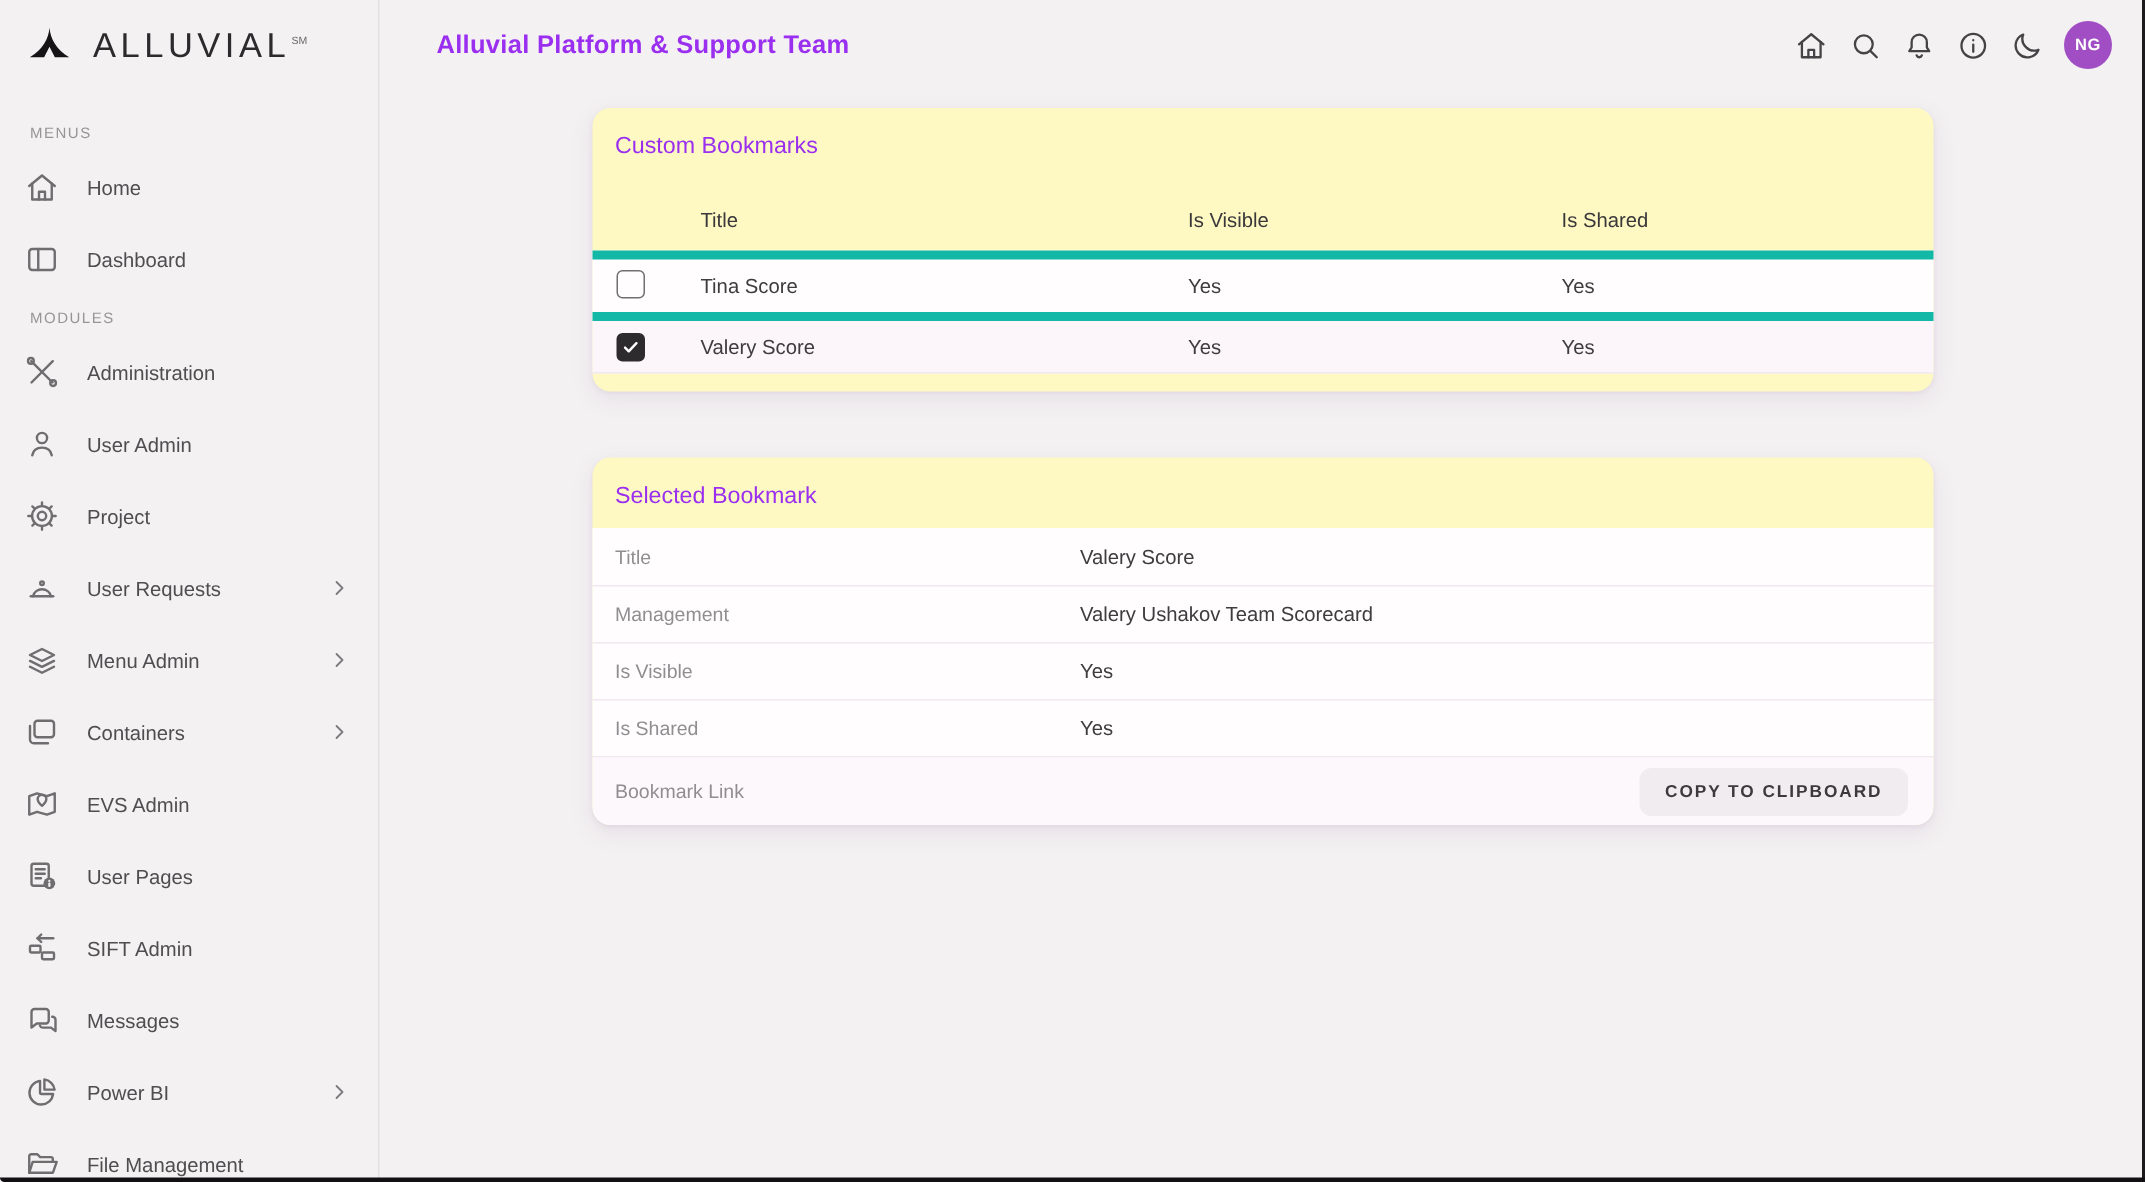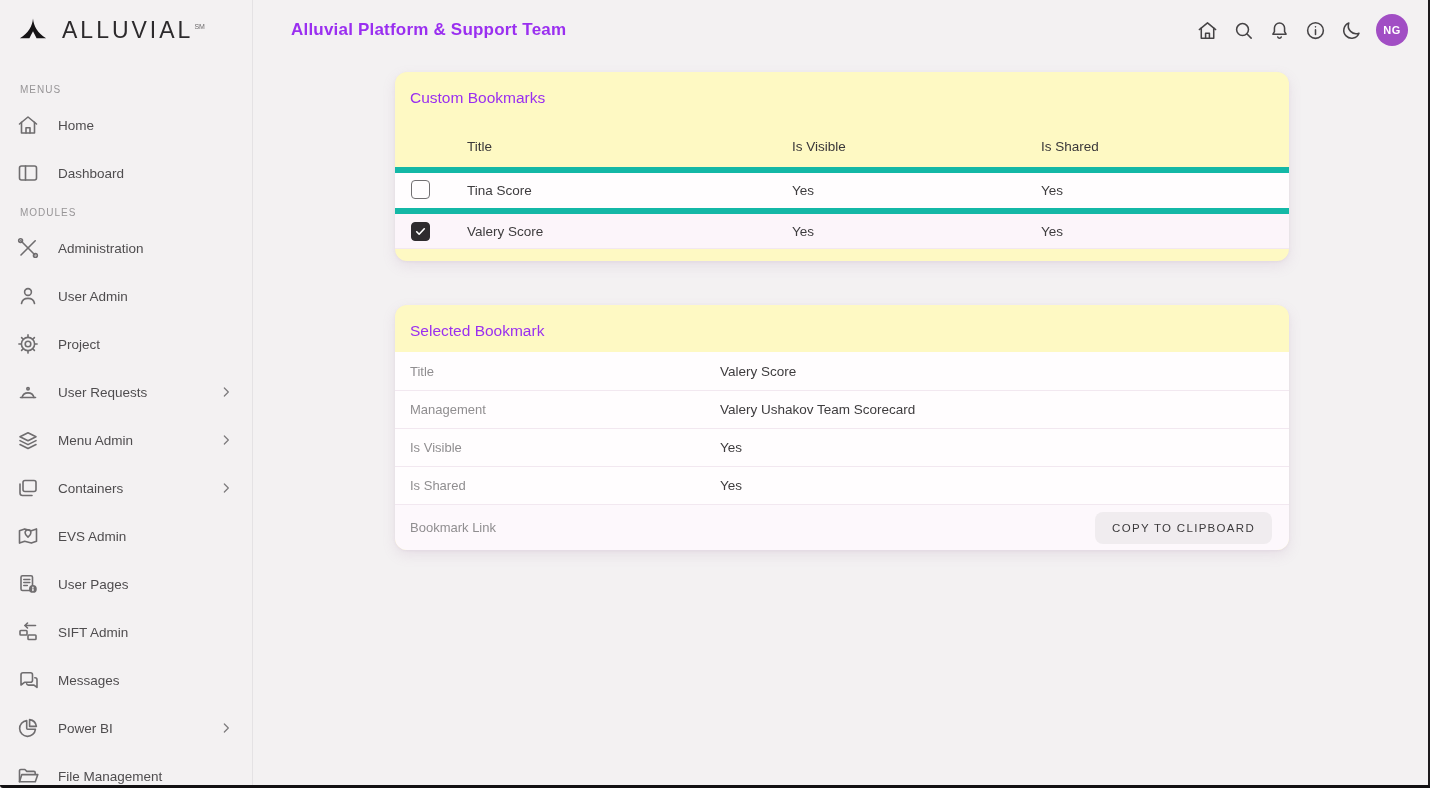--- a/index.html
+++ b/index.html
@@ -88,21 +88,21 @@
   .checkbox svg { width:13px; height:13px; color:#fff; }
 
   
   .f-row { display:grid; grid-template-columns:310px 1fr; align-items:center; min-height:38px;
     padding-left:15px; border-top:1px solid #f2e8f0; background:#fffdfe; }
   .f-row:first-child { border-top:none; }
   .f-row:last-child { min-height:46px; background:#fdf8fc; border-bottom-left-radius:12px; border-bottom-right-radius:12px; }
   .f-label { font-size:13px; color:#908e90; }
   .f-value { font-size:13.5px; color:#3e3c3e; display:flex; align-items:center; }
   .copy-btn { margin-left:auto; margin-right:17px; height:32px; padding:0 17px; border:none; border-radius:8px;
-    background:#f0ecef; font-family:inherit; font-size:11.5px; font-weight:400; letter-spacing:1.3px;
+    background:#f0ecef; font-family:inherit; font-size:11.5px; font-weight:700; letter-spacing:1.3px;
     color:#3c3a3c; cursor:pointer; }
 </style>
 </head>
 <body>
 
 <aside class="sidebar">
   <div class="brand-row">
     <span class="icon brand-logo">
       <svg viewBox="0 0 32 26" fill="currentColor">
         <path d="M16 0.5 C15.3 8.5 11.2 16 2 21.5 h10.2 c1.5-2.9 2.5-4.9 3.8-7.4 1.3 2.5 2.3 4.5 3.8 7.4 H30 C20.8 16 16.7 8.5 16 0.5 Z"></path>

